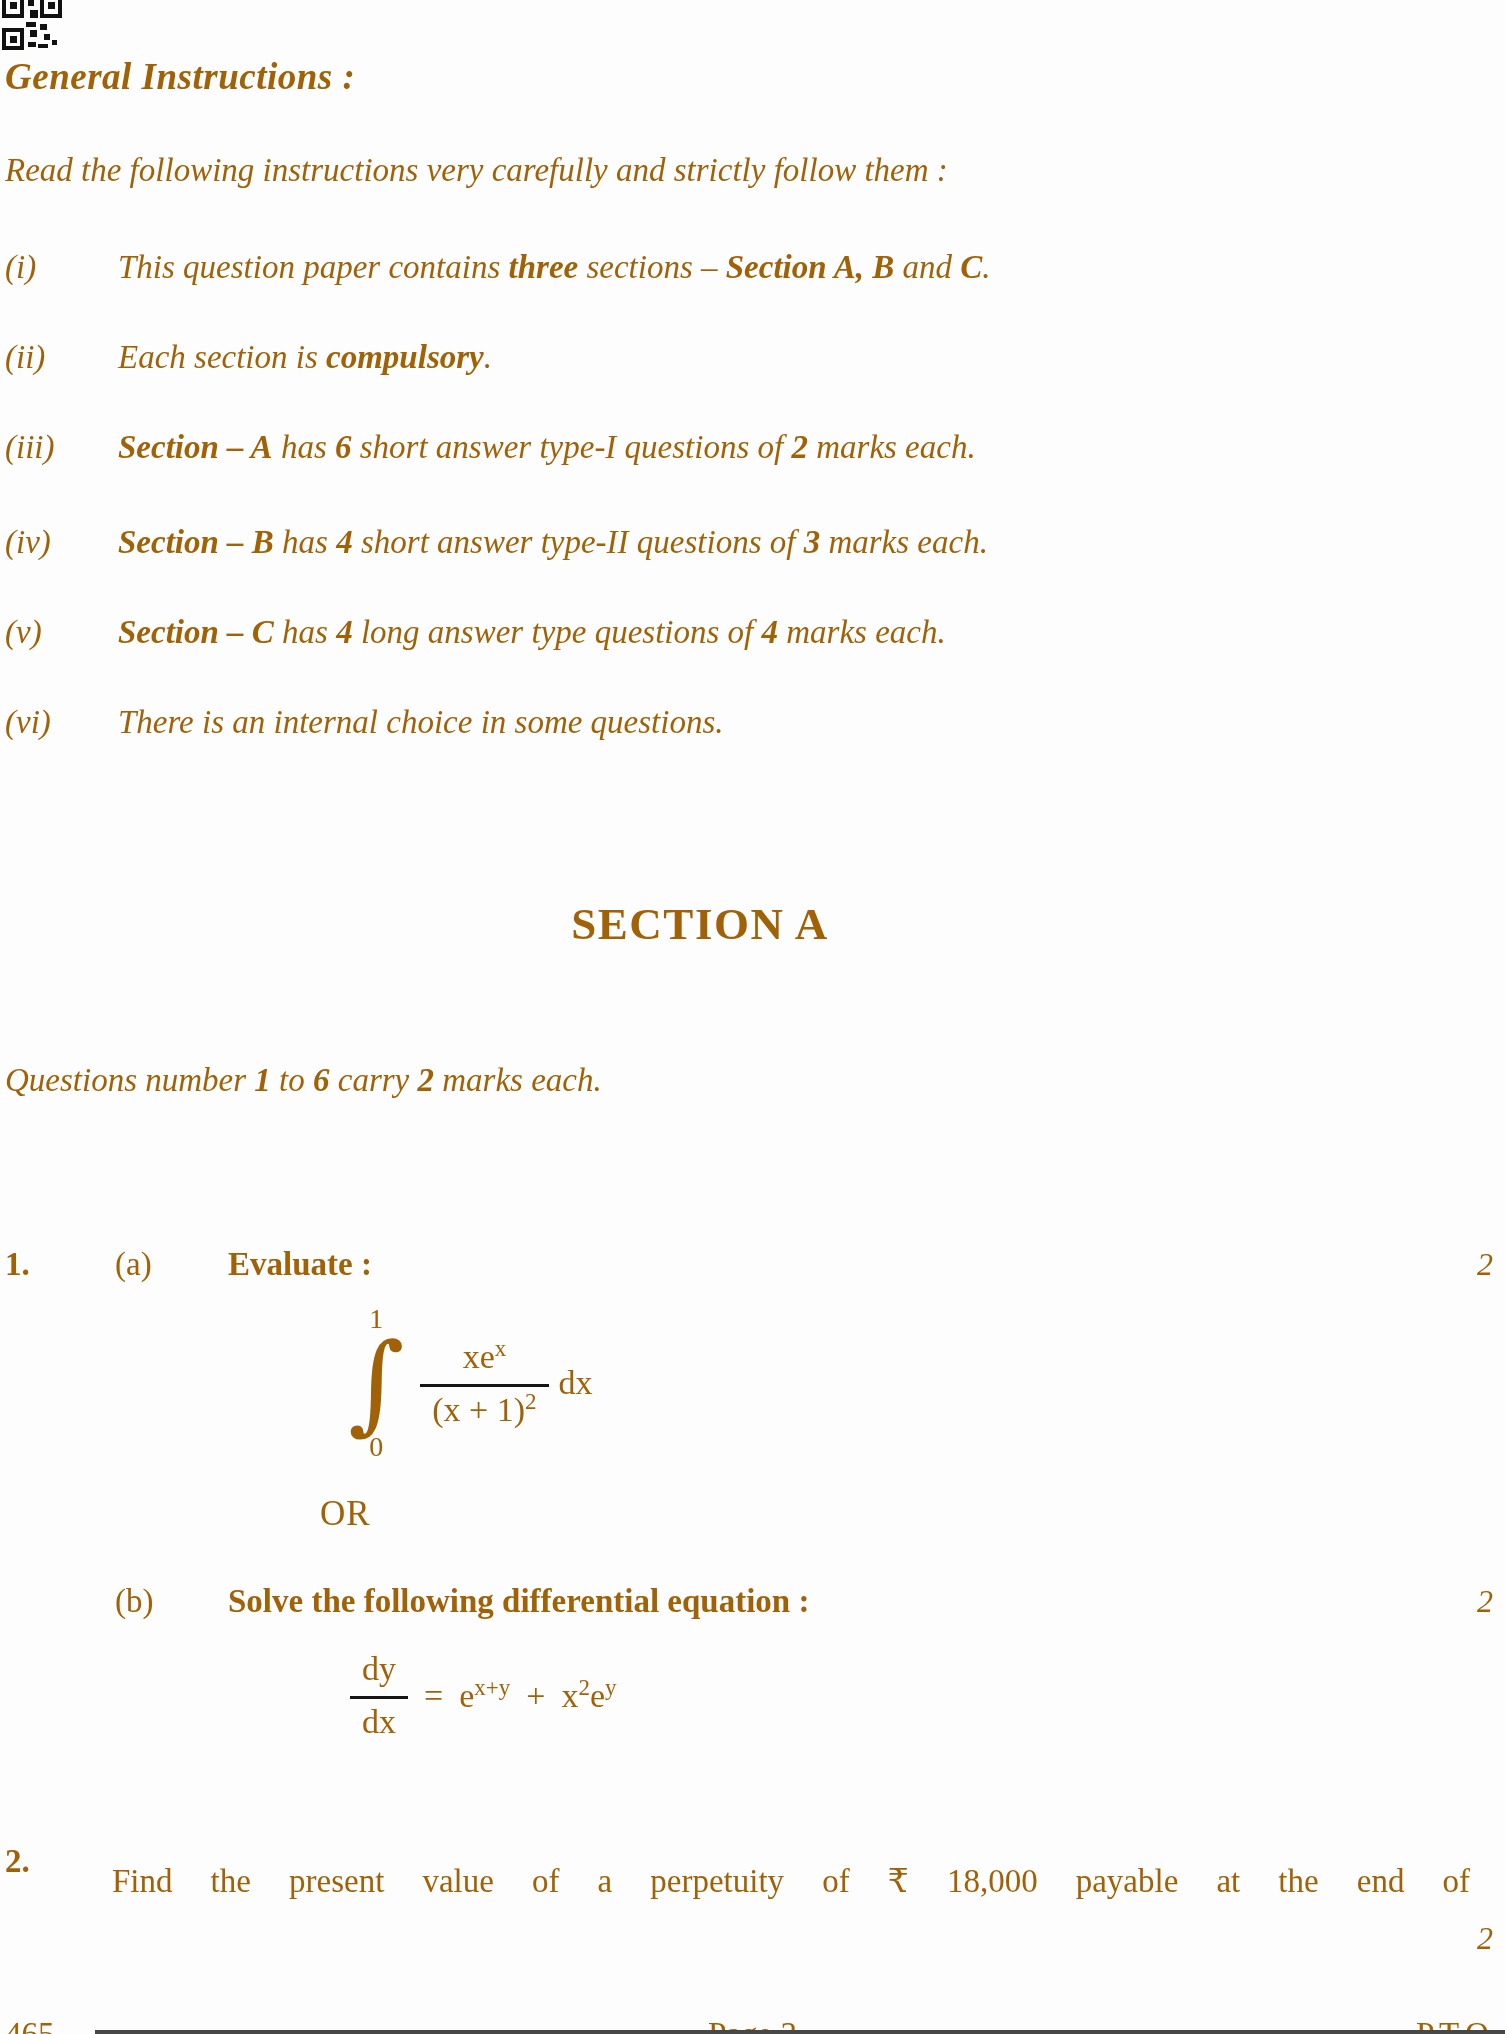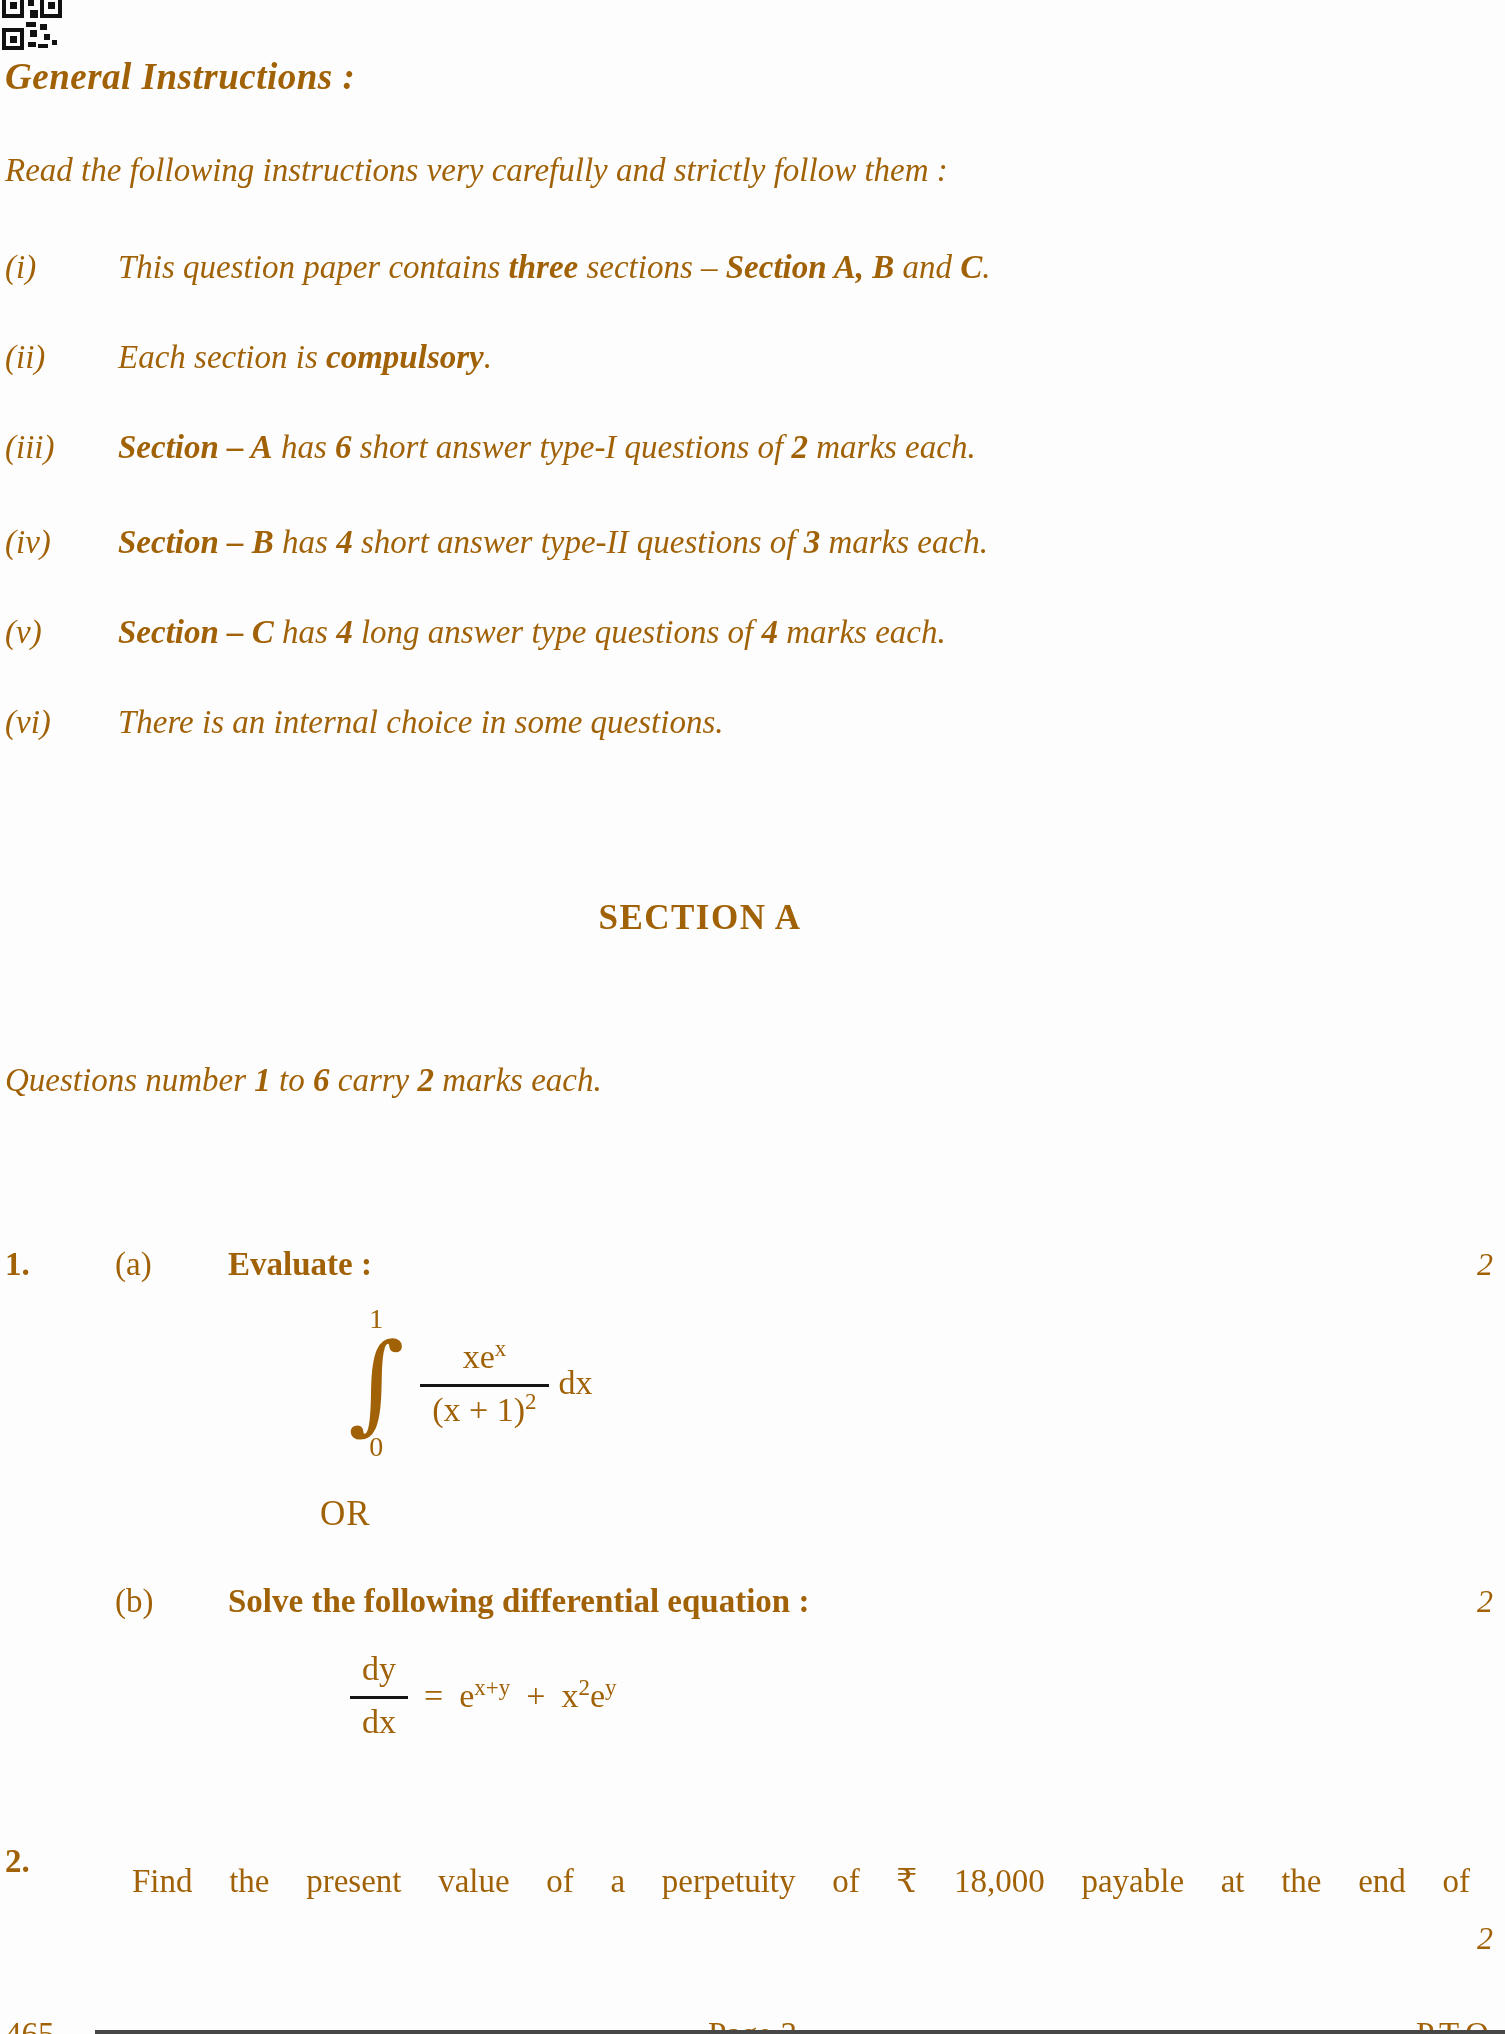--- a/index.html
+++ b/index.html
@@ -14,21 +14,21 @@
   .abs{position:absolute;}
 
   
   .gi-heading{font-size:37px;font-weight:bold;font-style:italic;letter-spacing:.5px;}
   .intro-line{font-size:33px;font-style:italic;}
   .inst-row{display:flex;font-size:33px;font-style:italic;left:5px;right:40px;}
   .inst-num{width:113px;flex:none;}
   .inst-text{flex:1;}
   .seg-b{font-weight:bold;}
 
-  .section-title{font-size:35px;font-weight:bold;letter-spacing:1.5px;text-align:center;left:0;width:1400px;}
+  .section-title{font-size:45px;font-weight:bold;letter-spacing:1.5px;text-align:center;left:0;width:1400px;}
   .section-note{font-size:33px;font-style:italic;}
 
   
   .q-row{display:flex;left:5px;right:12px;align-items:baseline;}
   .q-num{font-size:33px;font-weight:bold;width:110px;flex:none;}
   .q-spacer{width:110px;flex:none;}
   .part-label{font-size:33px;width:113px;flex:none;}
   .part-text{font-size:33px;flex:1;font-weight:bold;}
   .marks{font-size:32px;font-style:italic;flex:none;}
 
@@ -41,21 +41,21 @@
   .frac .num{padding:0 12px 8px;}
   .frac .den{border-top:3px solid #151515;padding:4px 12px 0;}
   .msup{font-size:23px;vertical-align:super;line-height:0;}
   .dx-trail{margin-left:10px;}
   .or-label{font-size:35px;font-weight:normal;letter-spacing:1px;}
   .eq-op{margin:0 16px;}
   .mterm{white-space:nowrap;}
 
   
   .q2-text{left:112px;right:35px;font-size:33px;line-height:77px;}
-  .q2-line1{text-align:justify;text-align-last:justify;margin-left:20px;}
+  .q2-line1{text-align:justify;text-align-last:justify;}
   .q2-line2{text-align:left;}
 
   
   .footer-text{font-size:33px;line-height:40px;}
   .footer-center{left:0;width:1505px;text-align:center;}
   .bottom-edge{left:95px;right:0;bottom:0;height:4px;background:#474747;}
 </style>
 </head>
 <body>
 

